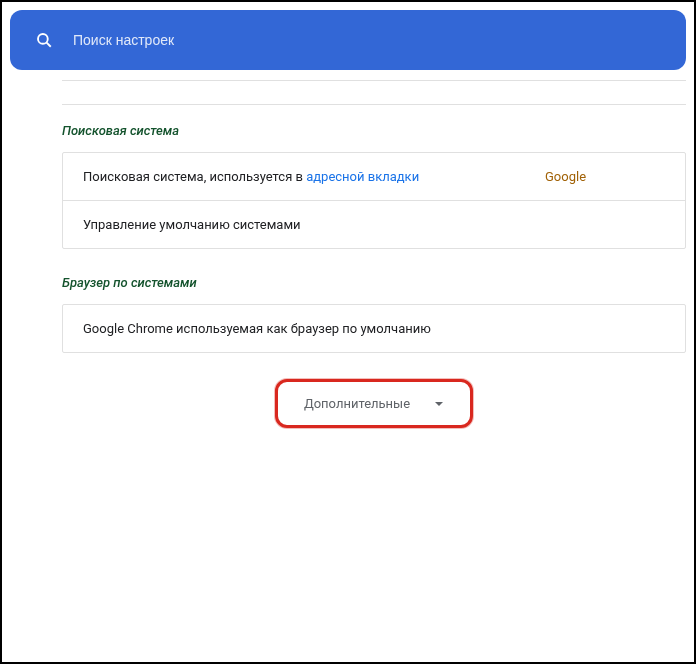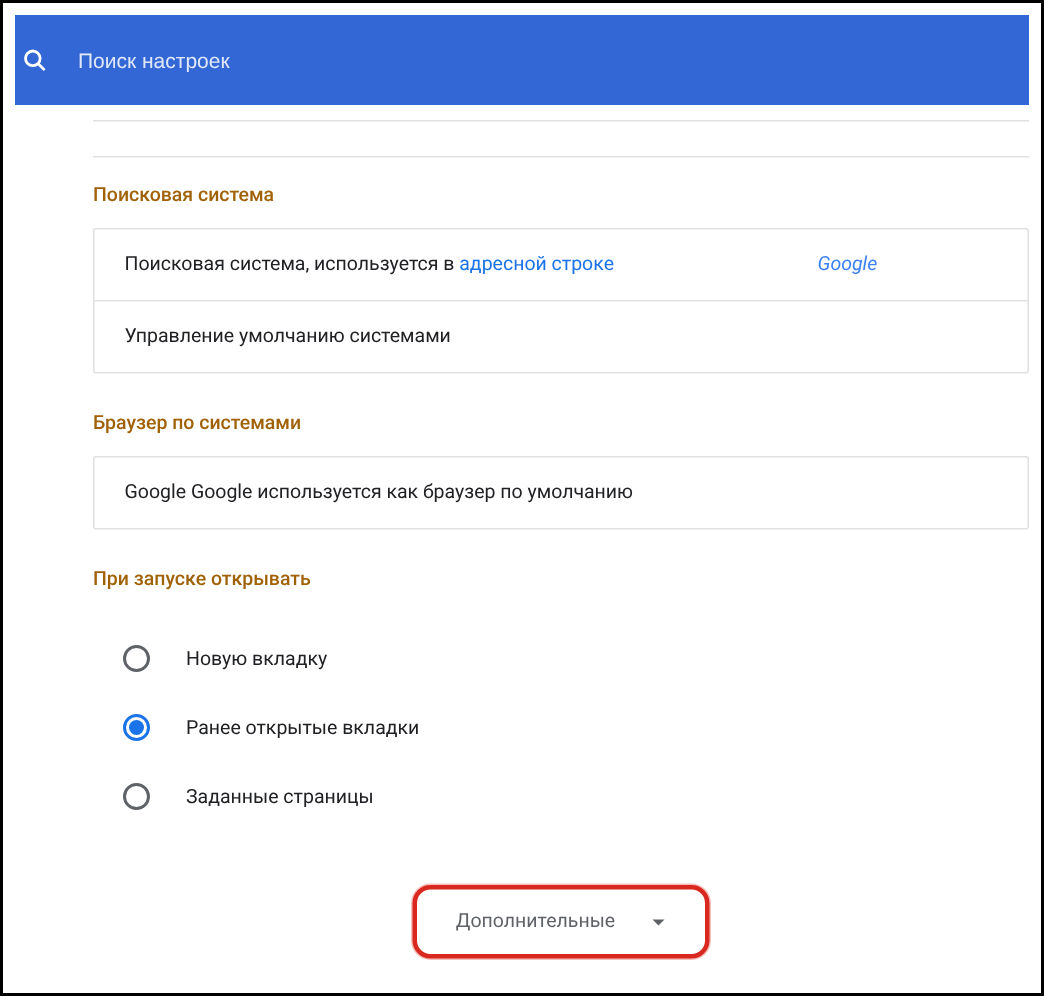--- a/index.html
+++ b/index.html
@@ -16,21 +16,22 @@
       border: 2px solid #000;
       background: #fff;
       position: relative;
     }
     .header-bar {
       background: #3367d6;
       height: 60px;
       margin: 8px 8px 0 8px;
       display: flex;
       align-items: center;
-      padding: 0 4px;
+      padding: 0 25px;
+      border-radius: 12px;
     }
     .search-icon-wrap {
       margin-right: 20px;
       display: flex;
       align-items: center;
     }
     .search-input {
       background: transparent;
       border: none;
       outline: none;
@@ -46,44 +47,44 @@
       border-top: 1px solid #e0e0e0;
       border-bottom: 1px solid #e0e0e0;
       background: #fff;
     }
     .content {
       padding: 0 8px 0 60px;
       margin-top: 18px;
     }
     .section-title {
       font-size: 13px;
-      color: #a16207;
+      color: #14532d;
       font-weight: 500;
       margin-bottom: 14px;
+      font-style: italic;
     }
     .card {
       border: 1px solid #e0e0e0;
       border-radius: 2px;
       background: #fff;
       margin-bottom: 26px;
     }
     .card-row {
       padding: 16px 20px;
       display: flex;
       align-items: center;
       font-size: 13px;
       color: #202124;
       border-bottom: 1px solid #e0e0e0;
     }
     .card-row:last-child { border-bottom: none; }
     .card-row-left { flex: 1; }
     .card-row-right {
       min-width: 120px;
-      color: #3b82f6;
-      font-style: italic;
+      color: #a16207;
     }
     .link-text { color: #1a73e8; }
     .radio-list { padding: 8px 0 16px 0; }
     .radio-row {
       display: flex;
       align-items: center;
       padding: 14px 20px;
       font-size: 13px;
       color: #202124;
       cursor: pointer;
@@ -144,51 +145,36 @@
   </div>
 
   <div class="thin-line"></div>
 
   <div class="content">
 
     <div class="section-title">Поисковая система</div>
     <div class="card">
       <div class="card-row">
         <div class="card-row-left">
-          <span>Поисковая система, используется в </span><span class="link-text">адресной строке</span>
+          <span>Поисковая система, используется в </span><span class="link-text">адресной вкладки</span>
         </div>
         <div class="card-row-right">Google</div>
       </div>
       <div class="card-row">
         <div class="card-row-left">Управление умолчанию системами</div>
       </div>
     </div>
 
     <div class="section-title">Браузер по системами</div>
     <div class="card">
       <div class="card-row">
-        <div class="card-row-left">Google Google используется как браузер по умолчанию</div>
+        <div class="card-row-left">Google Chrome используемая как браузер по умолчанию</div>
       </div>
     </div>
 
-    <div class="section-title">При запуске открывать</div>
-    <div class="radio-list">
-      <div class="radio-row">
-        <span class="radio-btn"></span>
-        <span>Новую вкладку</span>
-      </div>
-      <div class="radio-row">
-        <span class="radio-btn selected"></span>
-        <span>Ранее открытые вкладки</span>
-      </div>
-      <div class="radio-row">
-        <span class="radio-btn"></span>
-        <span>Заданные страницы</span>
-      </div>
-    </div>
 
     <div class="advanced-wrap">
       <div class="advanced-btn">
         <span>Дополнительные</span>
         <span class="chevron-down">
           <svg width="10" height="10" viewBox="0 0 10 10">
             <path d="M1 3 L5 7 L9 3 Z" fill="#5f6368"></path>
           </svg>
         </span>
       </div>

